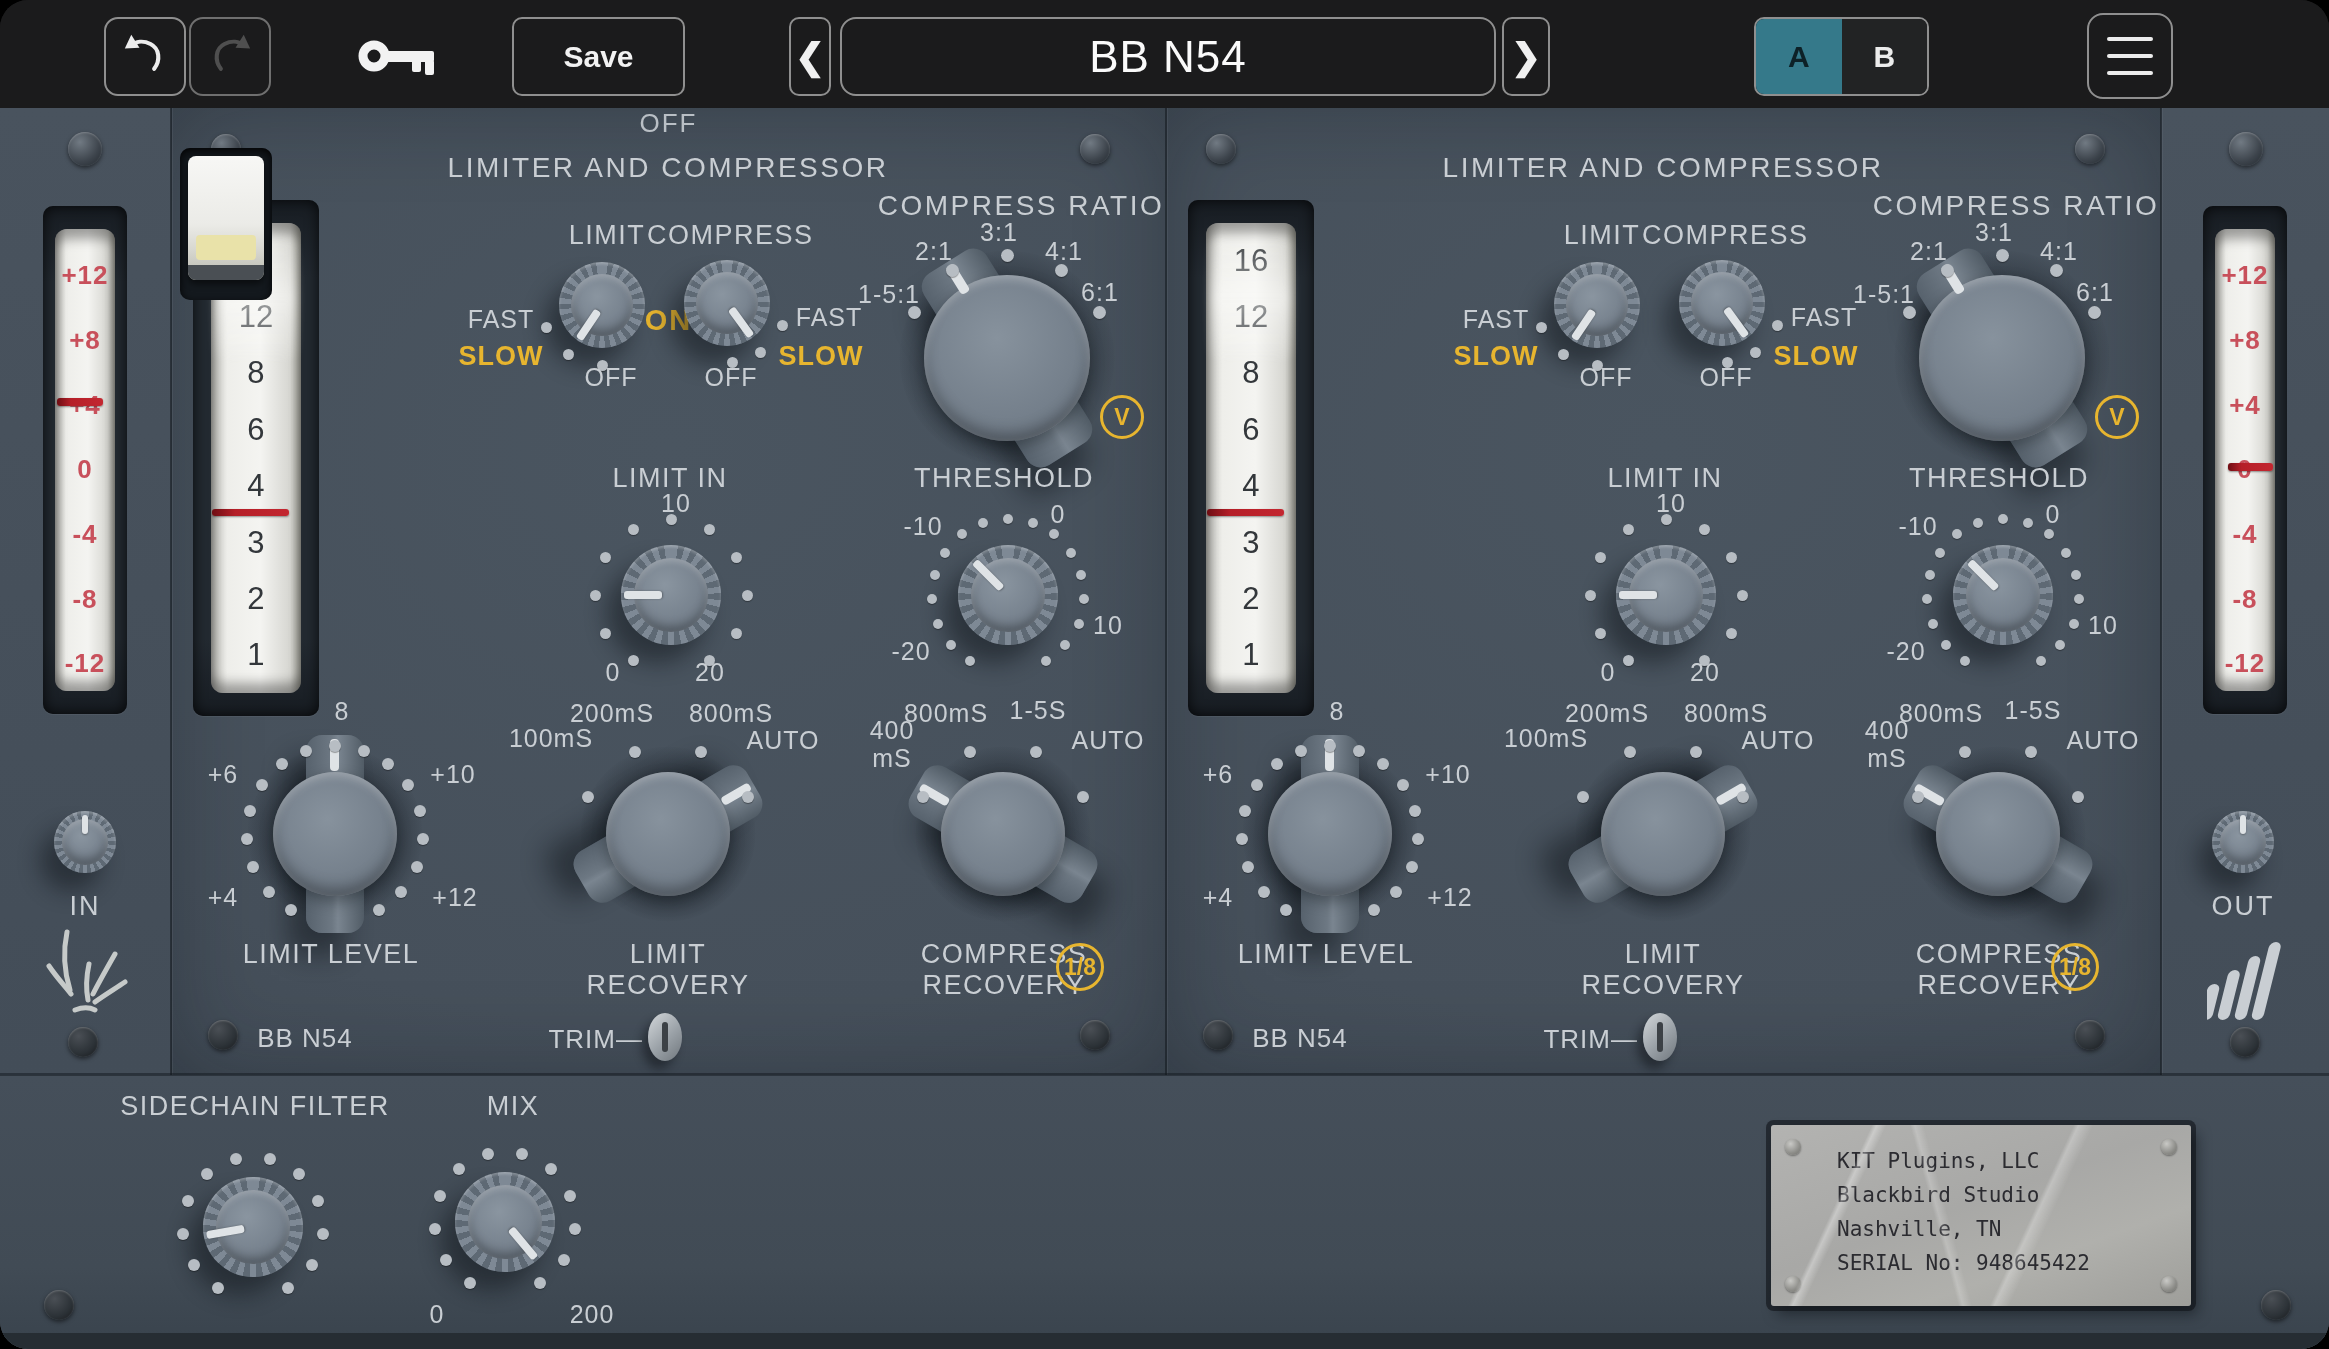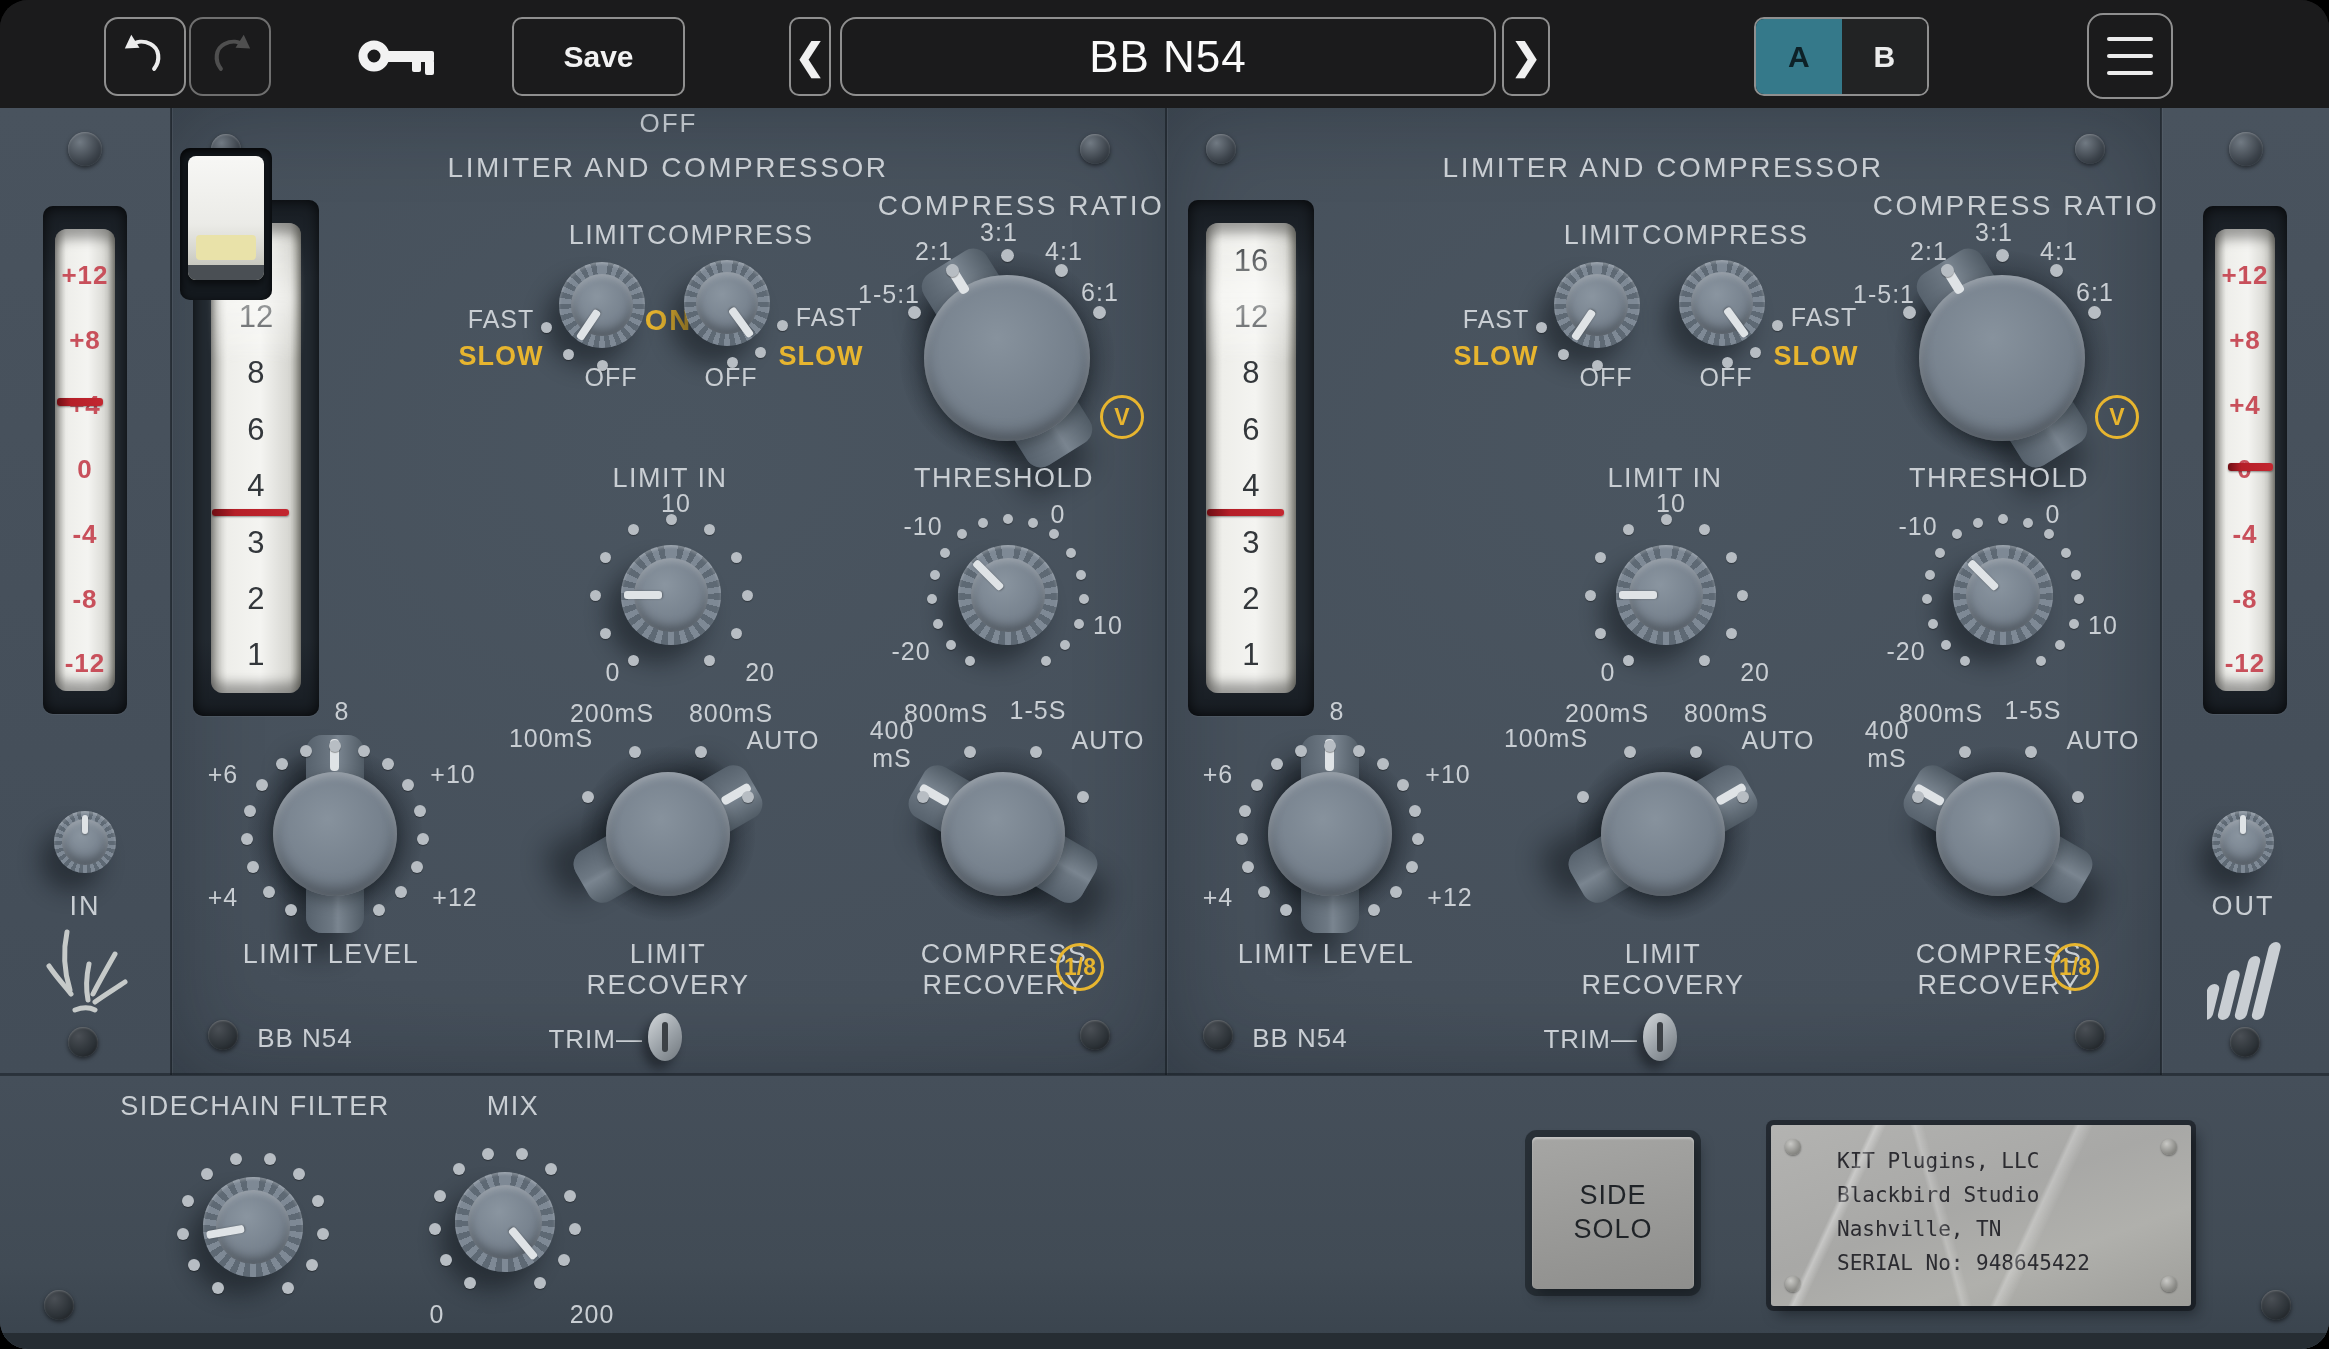--- a/index.html
+++ b/index.html
@@ -123,21 +123,21 @@
   .knob-compress{left:481px;top:120px;width:150px;height:150px;}
   .lab-fast-l{left:260px;top:197px;width:140px;} .lab-slow-l{left:255px;top:233px;width:150px;} .lab-off-l{left:370px;top:255px;width:140px;}
   .lab-fast-c{left:588px;top:195px;width:140px;} .lab-slow-c{left:575px;top:233px;width:150px;} .lab-off-c{left:490px;top:255px;width:140px;}
   .ratio-title{left:700px;top:82px;width:300px;}
   .knob-ratio{left:711px;top:125px;}
   .rlab-15{left:658px;top:172px;width:120px;} .rlab-2{left:713px;top:129px;width:100px;} .rlab-3{left:778px;top:110px;width:100px;}
   .rlab-4{left:843px;top:129px;width:100px;} .rlab-6{left:879px;top:170px;width:100px;}
   .badge-v{left:929px;top:287px;width:44px;height:44px;}
   .li-title{left:399px;top:355px;width:200px;}
   .knob-limitin{left:405px;top:392px;width:190px;height:190px;}
-  .li-10{left:455px;top:381px;width:100px;} .li-0{left:392px;top:550px;width:100px;} .li-20{left:504px;top:550px;width:100px;text-align:right;}
+  .li-10{left:455px;top:381px;width:100px;} .li-0{left:392px;top:550px;width:100px;} .li-20{left:489px;top:550px;width:100px;}
   .th-title{left:733px;top:355px;width:200px;}
   .knob-threshold{left:742px;top:392px;width:190px;height:190px;}
   .th-m10{left:702px;top:404px;width:100px;} .th-0{left:837px;top:392px;width:100px;}
   .th-10{left:887px;top:503px;width:100px;} .th-m20{left:690px;top:529px;width:100px;}
   .knob-level{left:49px;top:611px;}
   .lv-8{left:121px;top:589px;width:100px;} .lv-p6{left:2px;top:652px;width:100px;} .lv-p10{left:232px;top:652px;width:100px;}
   .lv-p4{left:2px;top:775px;width:100px;} .lv-p12{left:234px;top:775px;width:100px;}
   .lv-title{left:10px;top:831px;width:300px;}
   .knob-lrec{left:382px;top:611px;}
   .lr-100{left:310px;top:616px;width:140px;} .lr-200{left:371px;top:591px;width:140px;}
@@ -792,23 +792,20 @@
           <i class="dot" style="height: 12px; width: 12px; left: calc(50% + 10.9px); top: calc(50% - 73.9px);"></i>
           <i class="dot" style="height: 12px; width: 12px; left: calc(50% + 39.9px); top: calc(50% - 58.8px);"></i>
           <i class="dot" style="height: 12px; width: 12px; left: calc(50% + 58.9px); top: calc(50% - 32.2px);"></i>
           <i class="dot" style="height: 12px; width: 12px; left: calc(50% + 63.6px); top: calc(50% + 1.3px);"></i>
           <i class="dot" style="height: 12px; width: 12px; left: calc(50% + 52.7px); top: calc(50% + 32.1px);"></i>
           <i class="dot" style="height: 12px; width: 12px; left: calc(50% + 29px); top: calc(50% + 54.6px);"></i>
         </div>
       <div class="t mix-0">0</div>
       <div class="t mix-100">200</div>
 
-      <div class="btn-mode b-sidesolo">
-          <span>SIDE SOLO</span>
-        </div>
 
       <div class="plate">
         <div class="p-screw" style="left:14px;top:14px;"></div>
         <div class="p-screw" style="right:14px;top:14px;"></div>
         <div class="p-screw" style="left:14px;bottom:14px;"></div>
         <div class="p-screw" style="right:14px;bottom:14px;"></div>
         <div class="pline" style="top:24px;">KIT Plugins, LLC</div>
         <div class="pline" style="top:58px;">Blackbird Studio</div>
         <div class="pline" style="top:92px;">Nashville, TN</div>
         <div class="pline" style="top:126px;">SERIAL No: 948645422</div>

